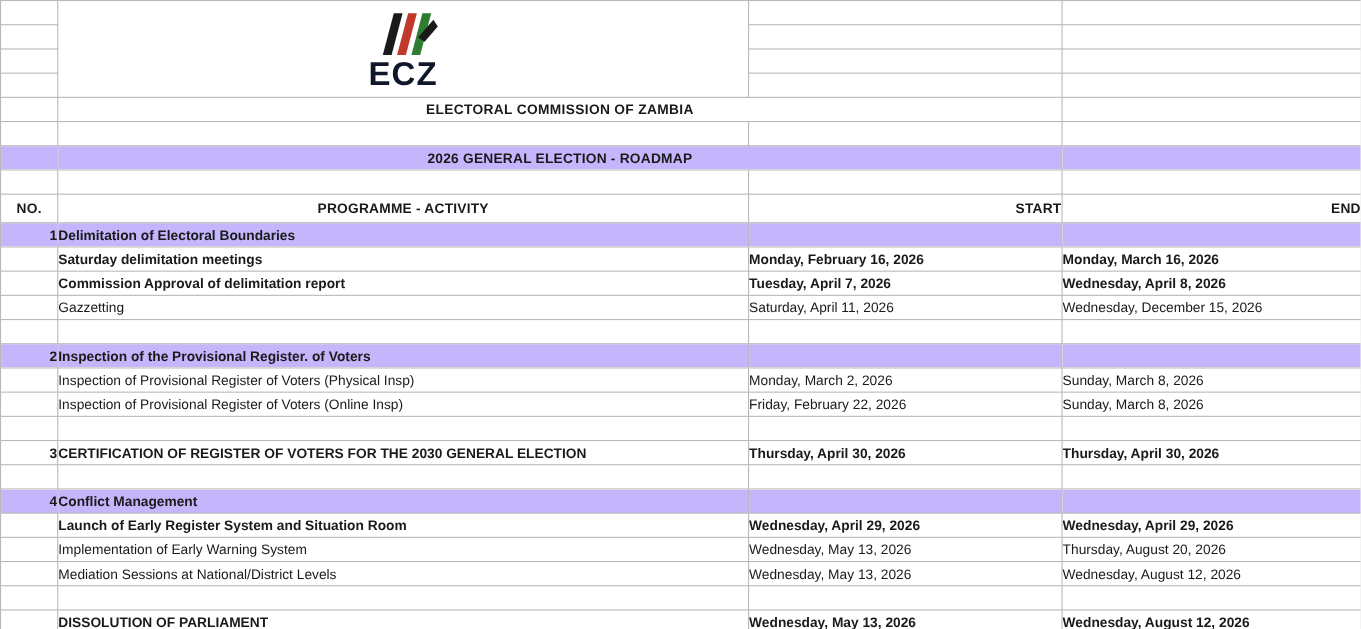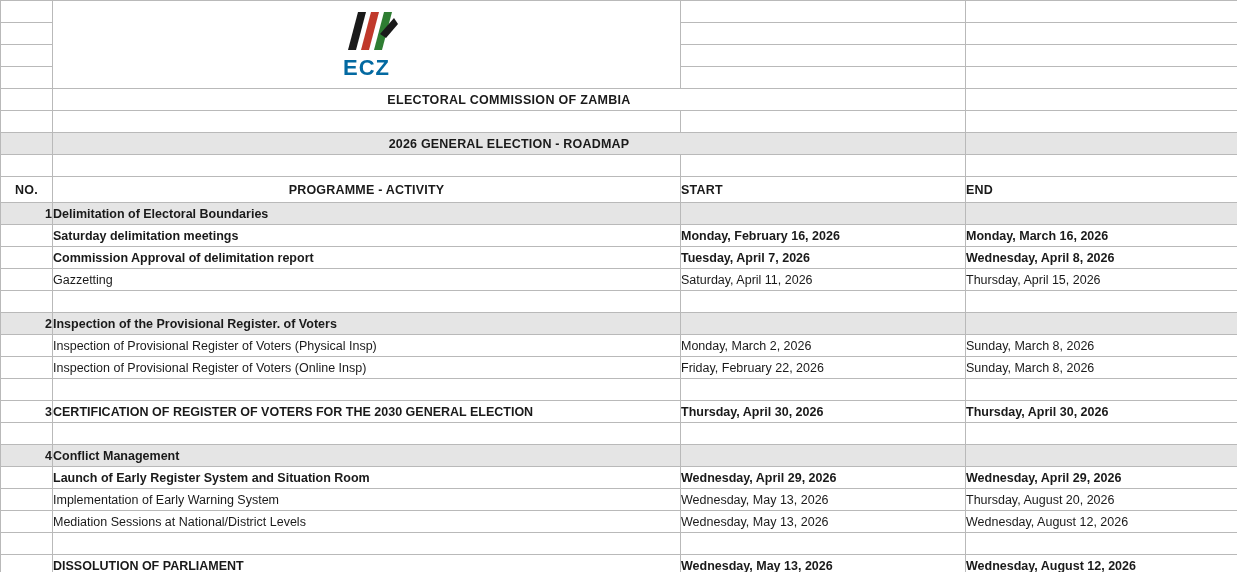--- a/index.html
+++ b/index.html
@@ -51,23 +51,23 @@
     vertical-align: middle;
     padding: 0;
   }
   .logo-wrap {
     display: inline-block;
     line-height: 0;
   }
   .ecz-text {
     font-family: "Liberation Sans", sans-serif;
     font-weight: bold;
-    font-size: 22px;
+    font-size: 30px;
     letter-spacing: 1px;
-    color: #0369a1;
+    color: #0f172a;
     line-height: 28px;
   }
 
   .title-main {
     text-align: center;
     font-weight: bold;
     font-size: 14px;
     letter-spacing: 0.3px;
     color: #111;
   }
@@ -78,24 +78,24 @@
     letter-spacing: 0.2px;
     color: #111;
   }
 
   .col-head {
     font-weight: bold;
     font-size: 13px;
     letter-spacing: 0.2px;
     text-align: center;
   }
-  .col-head-center { text-align: left; }
+  .col-head-center { text-align: right; }
 
   .grey {
-    background: #e5e5e5;
+    background: #c4b5fd;
   }
   .bold { font-weight: bold; }
   .normal { font-weight: normal; }
   .num {
     font-weight: bold;
     font-size: 13px;
   }
   .tall { height: 26px; }
 </style>
 </head>
@@ -193,21 +193,21 @@
         <tr>
           <td class="cell-pad-no num"></td>
           <td class="cell-pad-act bold">Commission Approval of delimitation report</td>
           <td class="cell-pad-dt bold">Tuesday, April 7, 2026</td>
           <td class="cell-pad-dt bold">Wednesday, April 8, 2026</td>
         </tr>
         <tr>
           <td class="cell-pad-no num"></td>
           <td class="cell-pad-act normal">Gazzetting</td>
           <td class="cell-pad-dt normal">Saturday, April 11, 2026</td>
-          <td class="cell-pad-dt normal">Thursday, April 15, 2026</td>
+          <td class="cell-pad-dt normal">Wednesday, December 15, 2026</td>
         </tr>
         <tr class="row-blank">
           <td class="cell-pad-no num"></td>
           <td class="cell-pad-act normal"></td>
           <td class="cell-pad-dt normal"></td>
           <td class="cell-pad-dt normal"></td>
         </tr>
         <tr>
           <td class="cell-pad-no num grey">2</td>
           <td class="cell-pad-act grey bold">Inspection of the Provisional Register. of Voters</td>

